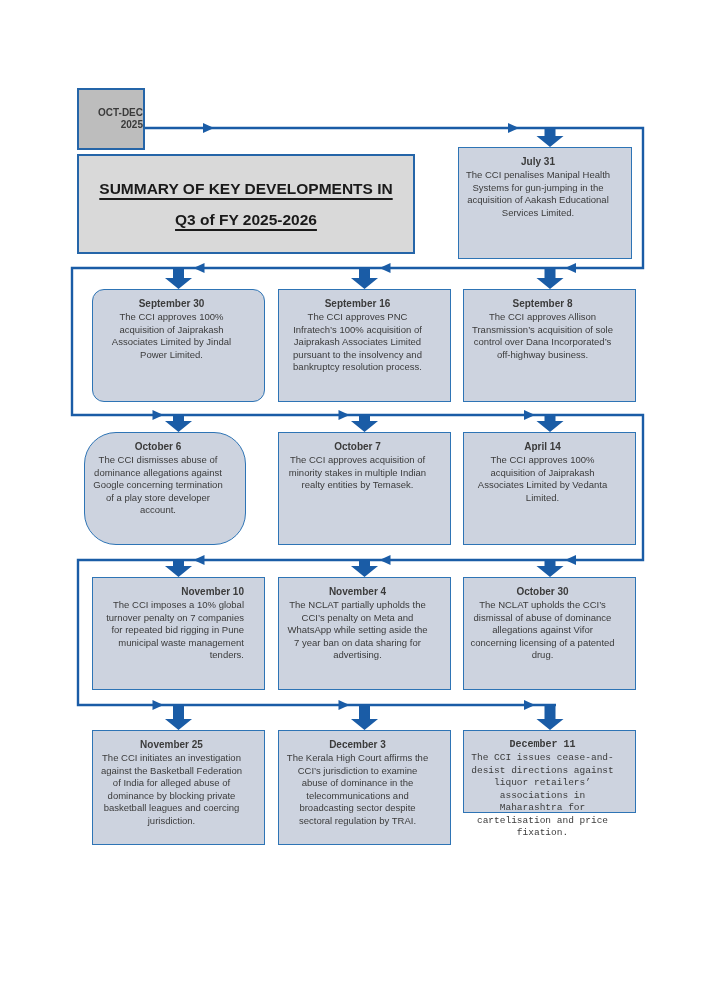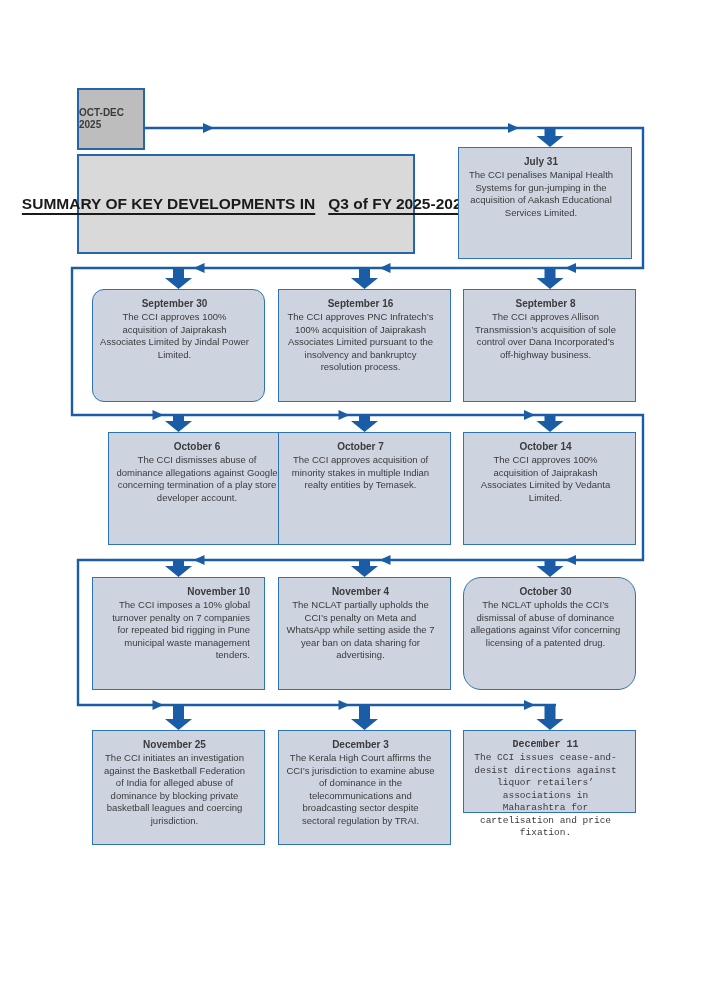--- a/index.html
+++ b/index.html
@@ -9,38 +9,38 @@
     font-family: "Liberation Sans", sans-serif;
     overflow: hidden;
   }
   .canvas { position: relative; width: 707px; height: 1000px; background: #fff; }
   #connectors { position: absolute; left: 0; top: 0; z-index: 1; }
   .box { position: absolute; box-sizing: border-box; z-index: 2; }
 
   .quarter {
     left: 77px; top: 88px; width: 68px; height: 62px;
     background: #bdbdbd; border: 2px solid #2565a8;
-    display: flex; flex-direction: column; align-items: flex-start; justify-content: center;
+    display: flex; flex-direction: column; align-items: flex-end; justify-content: center;
     font-weight: bold; font-size: 10px; color: #3b3b3b; line-height: 1.25;
     text-align: center;
   }
   .titlebox {
     left: 77px; top: 154px; width: 338px; height: 100px;
     background: #d9d9d9; border: 2.5px solid #2565a8;
-    display: flex; flex-direction: row; align-items: center; justify-content: center;
+    display: flex; flex-direction: column; align-items: center; justify-content: center;
     gap: 13px;
   }
   .title-line {
     font-weight: bold; font-size: 15.5px; color: #1a1a1a;
     text-decoration: underline; text-underline-offset: 4px; text-decoration-thickness: 1.5px;
     white-space: nowrap;
   }
   .event {
     background: #cdd3df; border: 1.6px solid #2e74b5;
-    padding: 7px 14px 4px 6px; text-align: center; color: #3b3b3b;
+    padding: 7px 20px 4px 6px; text-align: center; color: #3b3b3b;
   }
   .event .date { font-weight: bold; font-size: 10px; margin-bottom: 1px; line-height: 1.3; }
   .event .desc { font-size: 9.5px; line-height: 1.32; }
 </style>
 </head>
 <body>
 
 <div class="canvas">
 
   <svg id="connectors" width="707" height="1000" viewBox="0 0 707 1000">
@@ -95,41 +95,41 @@
         <div class="desc">The CCI approves 100% acquisition of Jaiprakash Associates Limited by Jindal Power Limited.</div>
       </div>
       <div class="box event" style="left: 278px; top: 289px; width: 173px; height: 113px;">
         <div class="date">September 16</div>
         <div class="desc">The CCI approves PNC Infratech’s 100% acquisition of Jaiprakash Associates Limited pursuant to the insolvency and bankruptcy resolution process.</div>
       </div>
       <div class="box event" style="left: 463px; top: 289px; width: 173px; height: 113px;">
         <div class="date">September 8</div>
         <div class="desc">The CCI approves Allison Transmission’s acquisition of sole control over Dana Incorporated’s off-highway business.</div>
       </div>
-      <div class="box event" style="left: 108px; top: 432px; width: 186px; height: 113px;">
+      <div class="box event" style="left: 84px; top: 432px; width: 162px; height: 113px; border-radius: 32px;">
         <div class="date">October 6</div>
         <div class="desc">The CCI dismisses abuse of dominance allegations against Google concerning termination of a play store developer account.</div>
       </div>
       <div class="box event" style="left: 278px; top: 432px; width: 173px; height: 113px;">
         <div class="date">October 7</div>
         <div class="desc">The CCI approves acquisition of minority stakes in multiple Indian realty entities by Temasek.</div>
       </div>
       <div class="box event" style="left: 463px; top: 432px; width: 173px; height: 113px;">
-        <div class="date">October 14</div>
+        <div class="date">April 14</div>
         <div class="desc">The CCI approves 100% acquisition of Jaiprakash Associates Limited by Vedanta Limited.</div>
       </div>
       <div class="box event" style="left: 92px; top: 577px; width: 173px; height: 113px; text-align: right;">
         <div class="date">November 10</div>
         <div class="desc">The CCI imposes a 10% global turnover penalty on 7 companies for repeated bid rigging in Pune municipal waste management tenders.</div>
       </div>
       <div class="box event" style="left: 278px; top: 577px; width: 173px; height: 113px;">
         <div class="date">November 4</div>
         <div class="desc">The NCLAT partially upholds the CCI’s penalty on Meta and WhatsApp while setting aside the 7 year ban on data sharing for advertising.</div>
       </div>
-      <div class="box event" style="left: 463px; top: 577px; width: 173px; height: 113px; border-radius: 18px;">
+      <div class="box event" style="left: 463px; top: 577px; width: 173px; height: 113px;">
         <div class="date">October 30</div>
         <div class="desc">The NCLAT upholds the CCI’s dismissal of abuse of dominance allegations against Vifor concerning licensing of a patented drug.</div>
       </div>
       <div class="box event" style="left: 92px; top: 730px; width: 173px; height: 115px;">
         <div class="date">November 25</div>
         <div class="desc">The CCI initiates an investigation against the Basketball Federation of India for alleged abuse of dominance by blocking private basketball leagues and coercing jurisdiction.</div>
       </div>
       <div class="box event" style="left: 278px; top: 730px; width: 173px; height: 115px;">
         <div class="date">December 3</div>
         <div class="desc">The Kerala High Court affirms the CCI’s jurisdiction to examine abuse of dominance in the telecommunications and broadcasting sector despite sectoral regulation by TRAI.</div>

